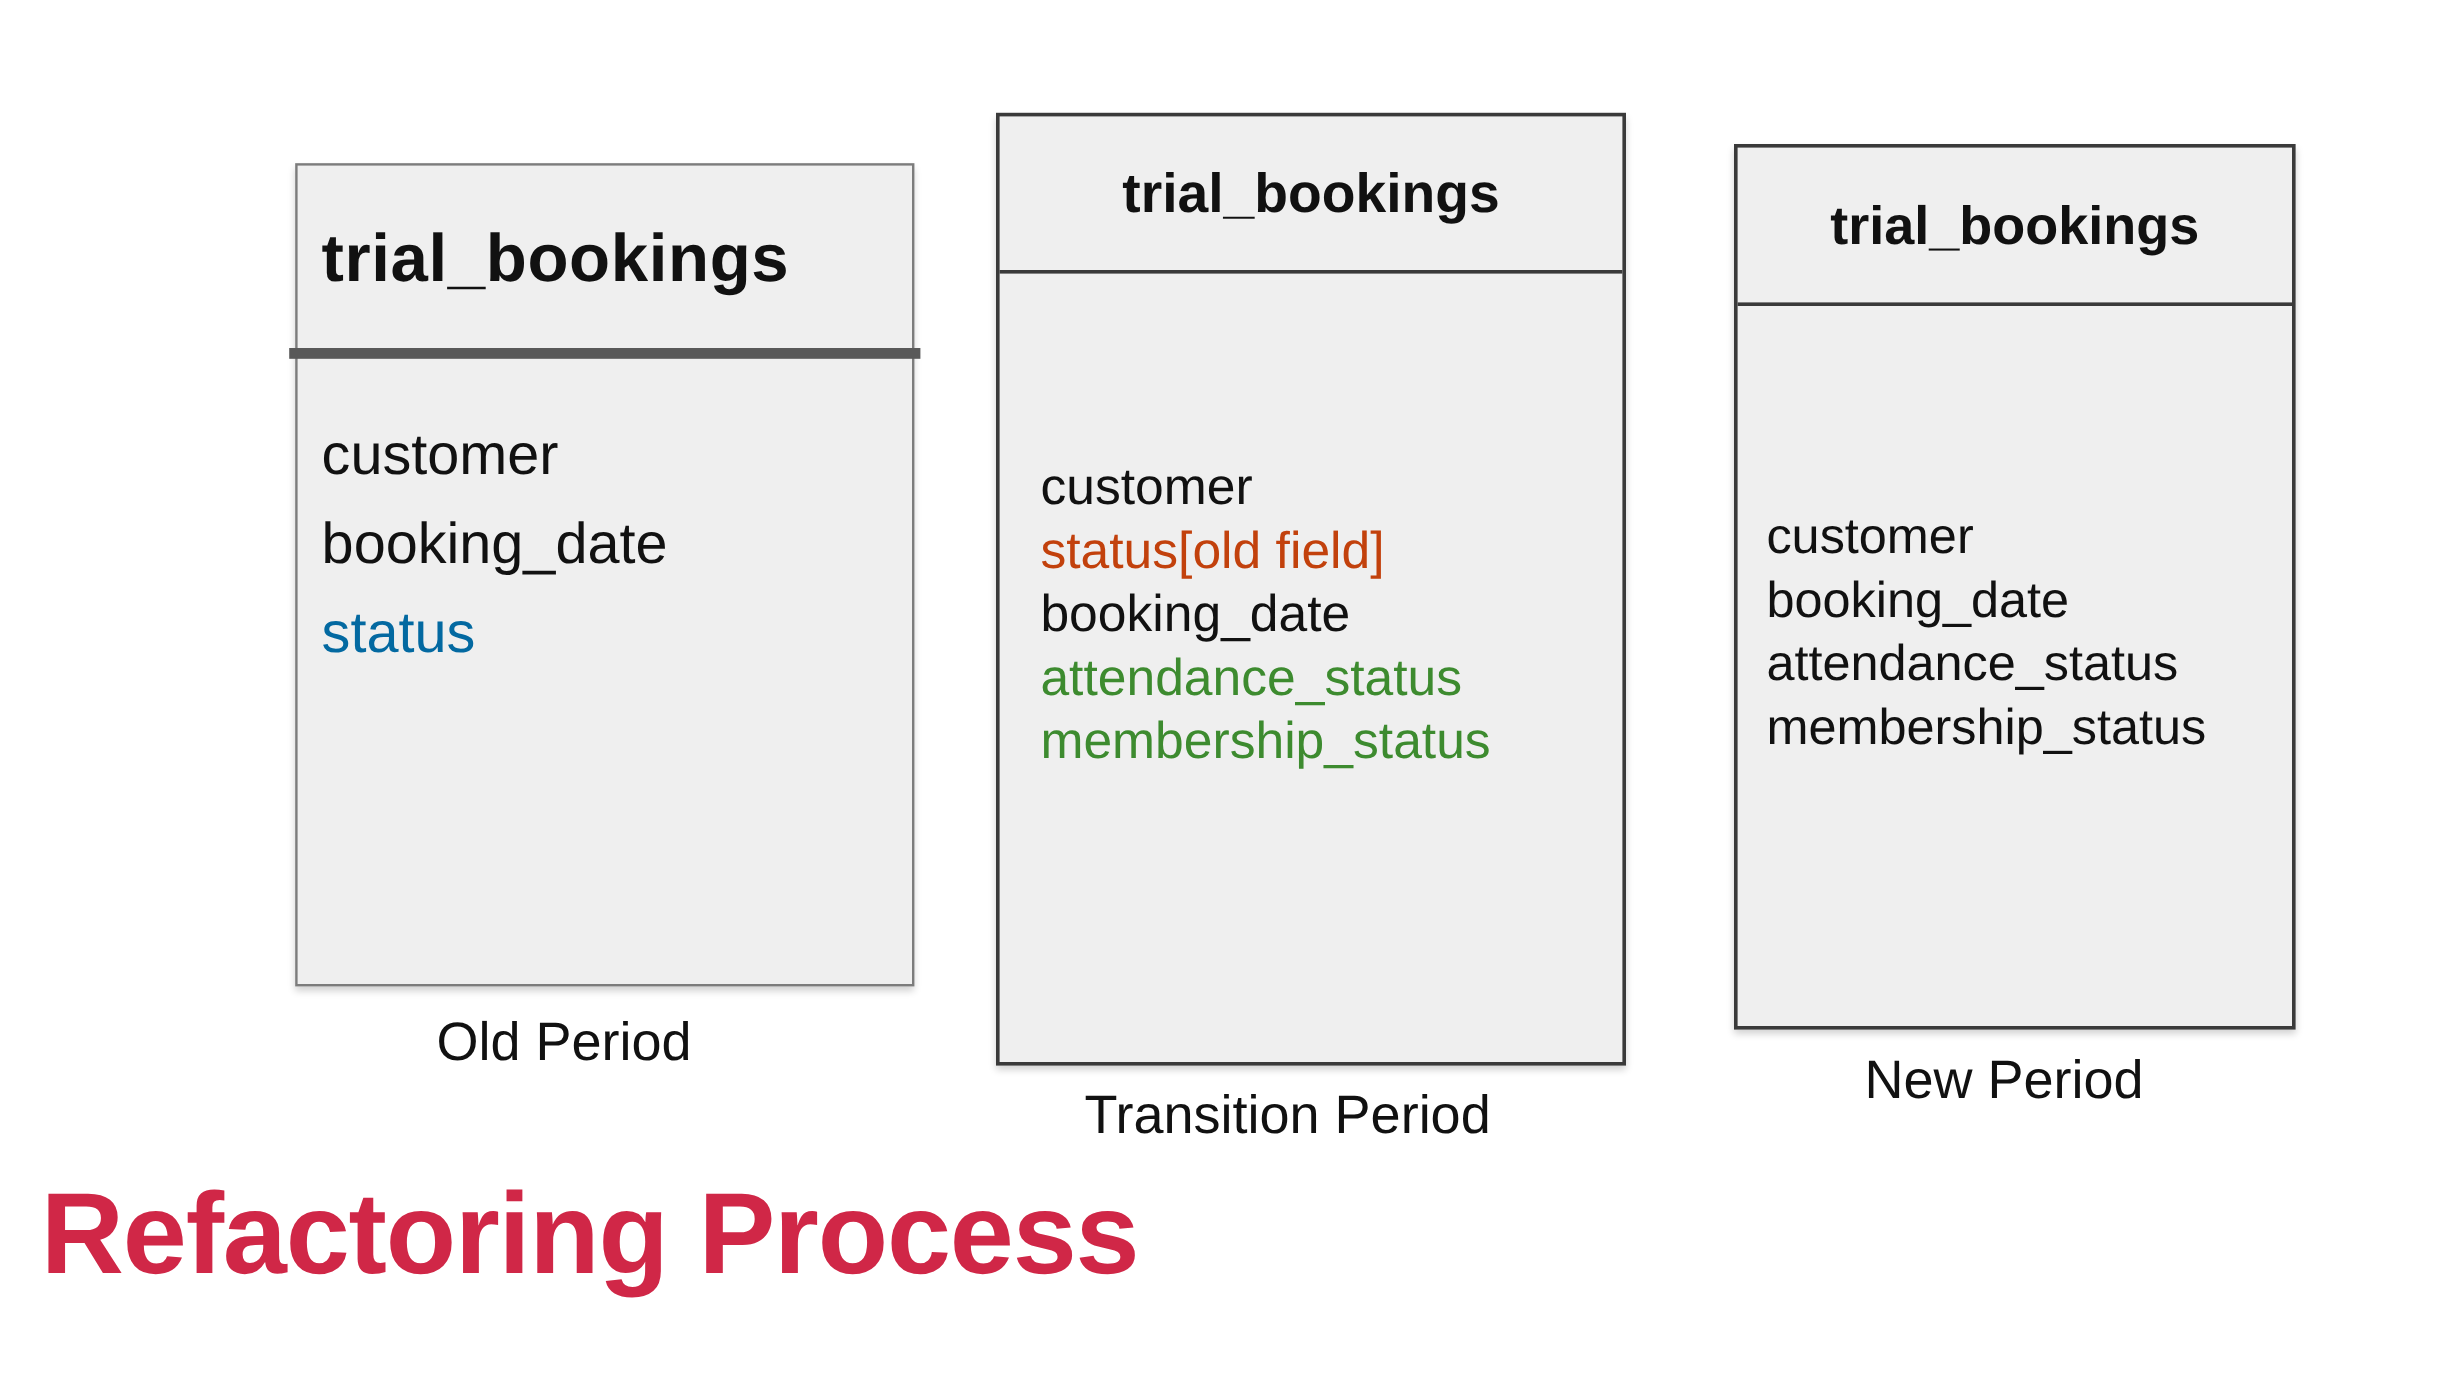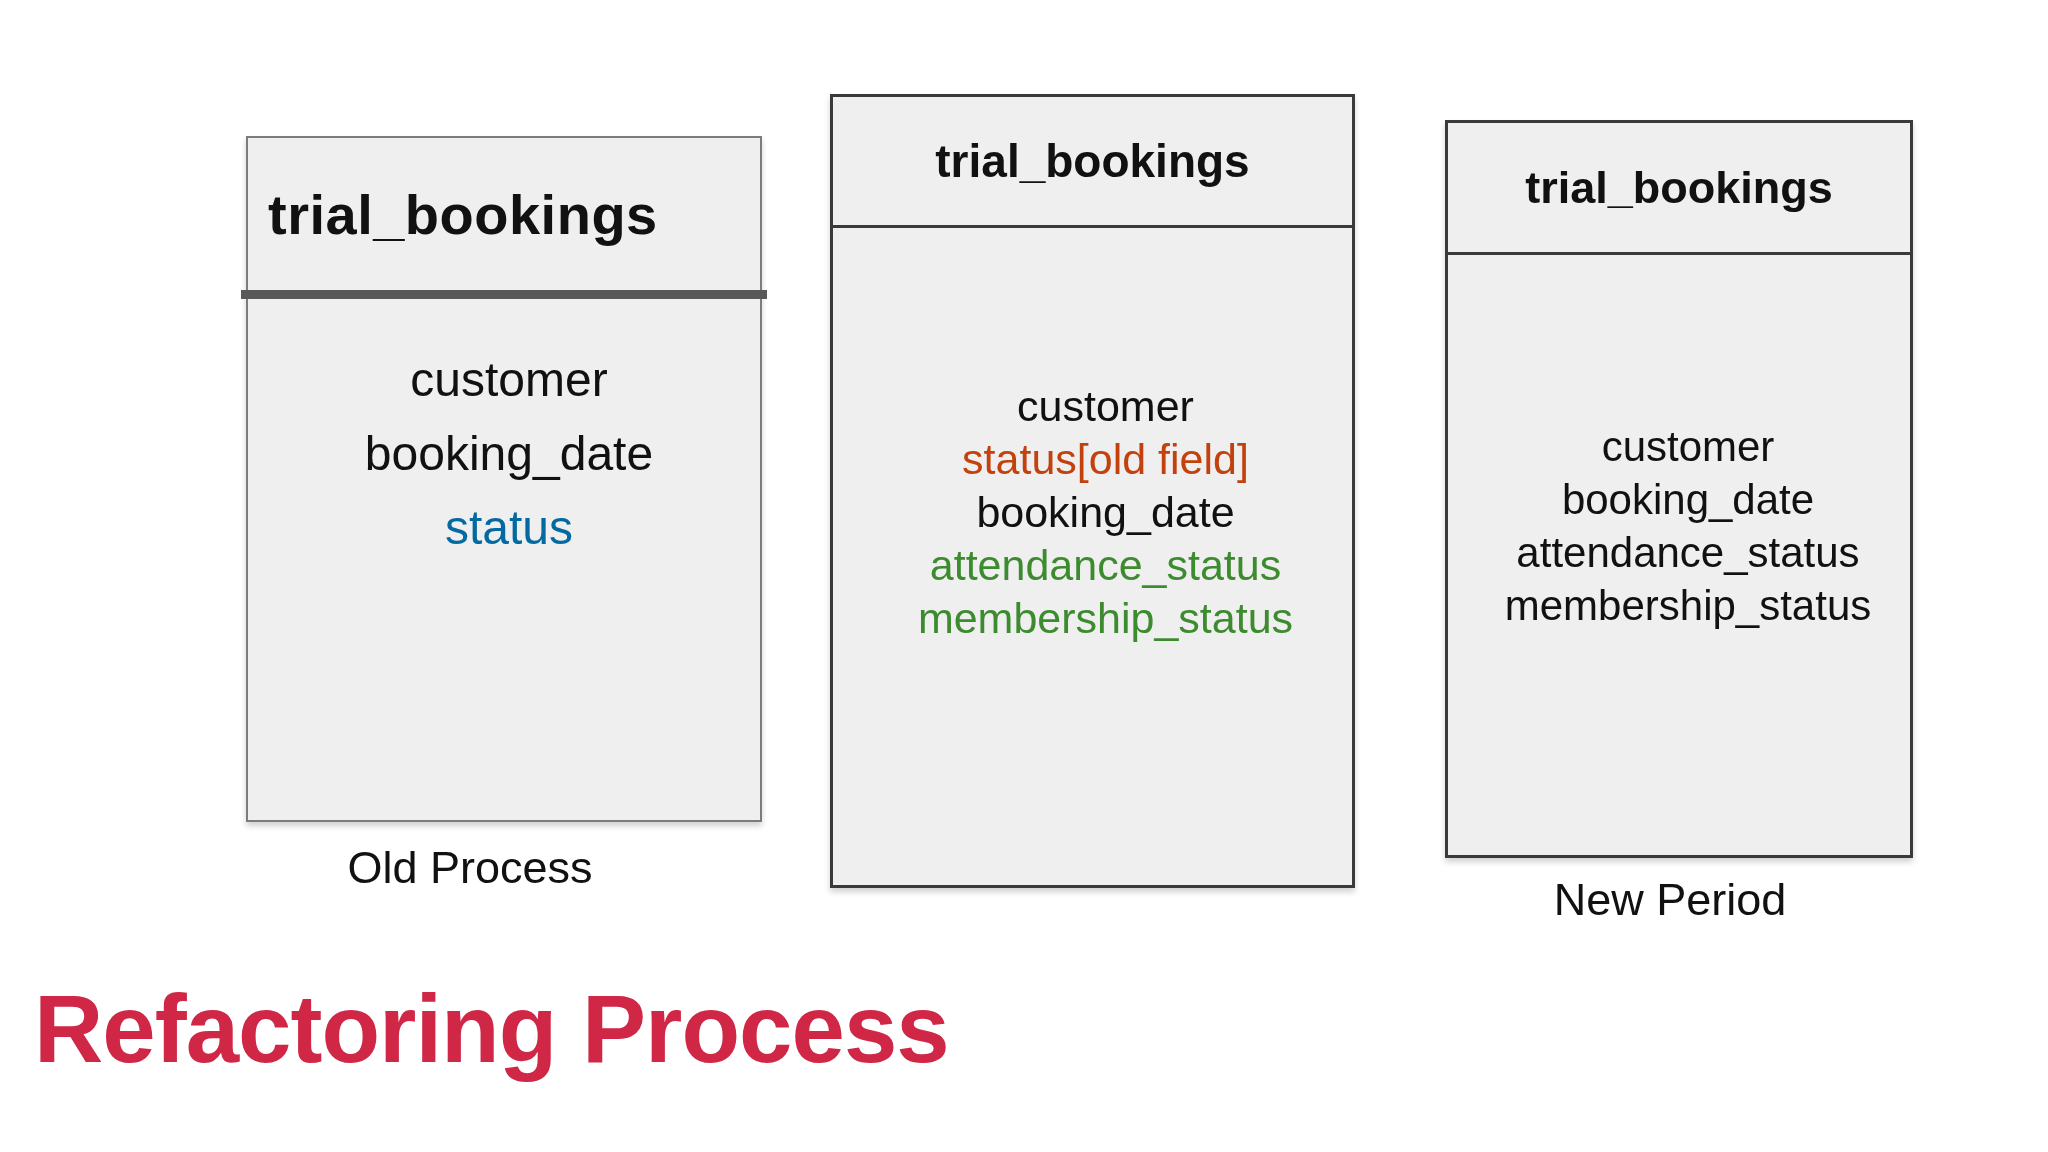--- a/index.html
+++ b/index.html
@@ -3,21 +3,21 @@
 <meta charset="utf-8">
 <style>
   html,body{margin:0;padding:0;}
   body{
     width:2048px;height:1152px;
     background:#ffffff;
     font-family:"Liberation Sans", sans-serif;
     overflow:hidden;
     position:relative;
   }
-  .canvas{position:absolute;inset:0;text-align:center;}
+  .canvas{position:absolute;inset:0;}
 
   
   .schema-box{
     position:absolute;
     background:#efefef;
     box-sizing:border-box;
     box-shadow:0 4px 6px rgba(0,0,0,0.18);
     display:flex;
     flex-direction:column;
   }
@@ -131,33 +131,34 @@
 
   <div class="schema-box box-old">
     <div class="box-header">trial_bookings</div>
     <div class="sep-thick"></div>
     <div class="box-fields">
       <div class="field" style="color: rgb(17, 17, 17);">customer</div>
       <div class="field" style="color: rgb(17, 17, 17);">booking_date</div>
       <div class="field" style="color: #0369a1;">status</div>
     </div>
   </div>
-  <div class="caption caption-old">Old Process</div>
+  <div class="caption caption-old">Old Period</div>
 
   <div class="schema-box box-transition">
     <div class="box-header">trial_bookings</div>
     <div class="sep-dark"></div>
     <div class="box-fields">
       <div class="field" style="color: rgb(17, 17, 17);">customer</div>
       <div class="field" style="color: #c2410c;">status[old field]</div>
       <div class="field" style="color: rgb(17, 17, 17);">booking_date</div>
       <div class="field" style="color: rgb(61, 139, 47);">attendance_status</div>
       <div class="field" style="color: rgb(61, 139, 47);">membership_status</div>
     </div>
   </div>
+  <div class="caption caption-transition">Transition Period</div>
 
   <div class="schema-box box-new">
     <div class="box-header">trial_bookings</div>
     <div class="sep-dark"></div>
     <div class="box-fields">
       <div class="field" style="color: rgb(17, 17, 17);">customer</div>
       <div class="field" style="color: rgb(17, 17, 17);">booking_date</div>
       <div class="field" style="color: rgb(17, 17, 17);">attendance_status</div>
       <div class="field" style="color: rgb(17, 17, 17);">membership_status</div>
     </div>

